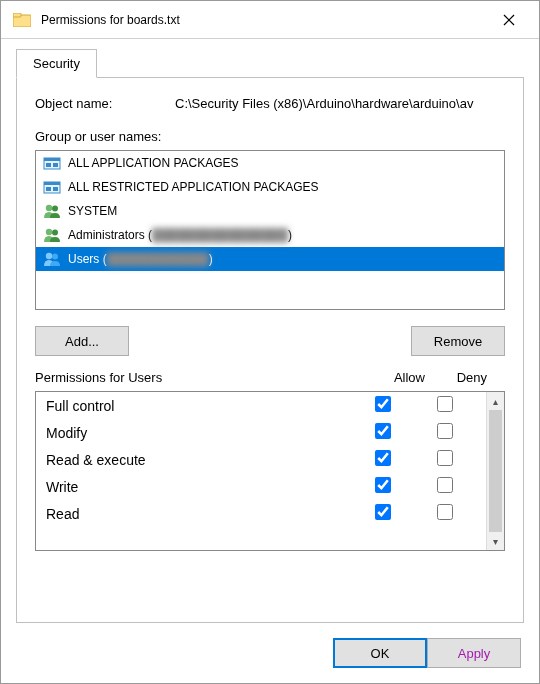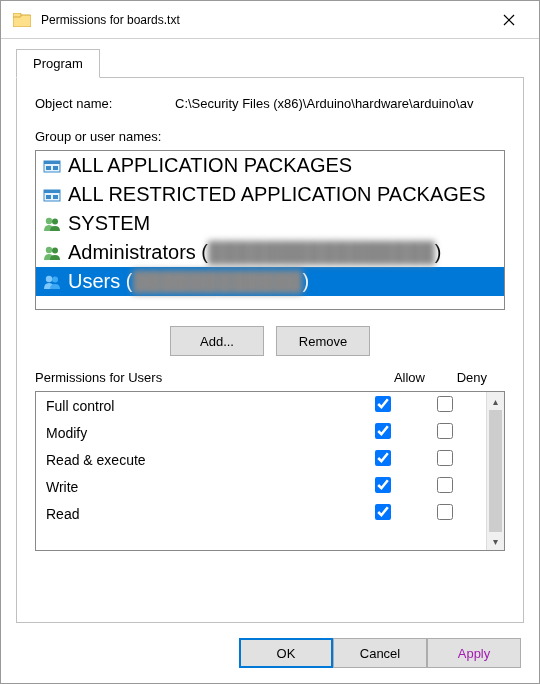--- a/index.html
+++ b/index.html
@@ -77,39 +77,39 @@
   .group-label { margin-bottom: 6px; }
   .listbox {
     border: 1px solid #888;
     height: 160px;
     overflow: auto;
     background: #fff;
   }
   .list-item {
     display: flex; align-items: center;
     padding: 3px 6px;
-    font-size: 20px;
+    font-size: 12px;
     cursor: default;
   }
   .list-item.selected {
     background: #0078d7;
     color: #fff;
   }
   .list-icon {
     width: 20px; height: 18px;
     margin-right: 6px;
     display: flex; align-items: center; justify-content: center;
   }
   .blur {
     filter: blur(3px);
     color: #888;
     display: inline-block;
   }
   .btn-row {
-    display: flex; justify-content: center;
+    display: flex; justify-content: space-between;
     gap: 12px;
     margin: 16px 0 14px 0;
   }
   .btn {
     min-width: 94px;
     height: 30px;
     border: 1px solid #adadad;
     background: #e1e1e1;
     font-family: inherit;
     font-size: 13px;
@@ -194,21 +194,21 @@
     <span class="close">
       <svg width="12" height="12" viewBox="0 0 12 12">
         <line x1="1" y1="1" x2="11" y2="11" stroke="#000" stroke-width="1.2"></line>
         <line x1="11" y1="1" x2="1" y2="11" stroke="#000" stroke-width="1.2"></line>
       </svg>
     </span>
   </div>
 
   <div class="body">
     <div class="tabstrip">
-      <div class="tab">Program</div>
+      <div class="tab">Security</div>
     </div>
     <div class="tabpanel">
 
       <div class="row-objname">
         <span class="label">Object name:</span>
         <span class="value">C:\Security Files (x86)\Arduino\hardware\arduino\av</span>
       </div>
 
       <div class="group-label">Group or user names:</div>
 
@@ -319,17 +319,16 @@
           <div class="thumb"></div>
           <div class="arrow">▾</div>
         </div>
       </div>
 
     </div>
   </div>
 
   <div class="footer">
     <button class="btn primary">OK</button>
-    <button class="btn">Cancel</button>
     <button class="btn disabled" disabled="">Apply</button>
   </div>
 
 </div>
 
 </body></html>

